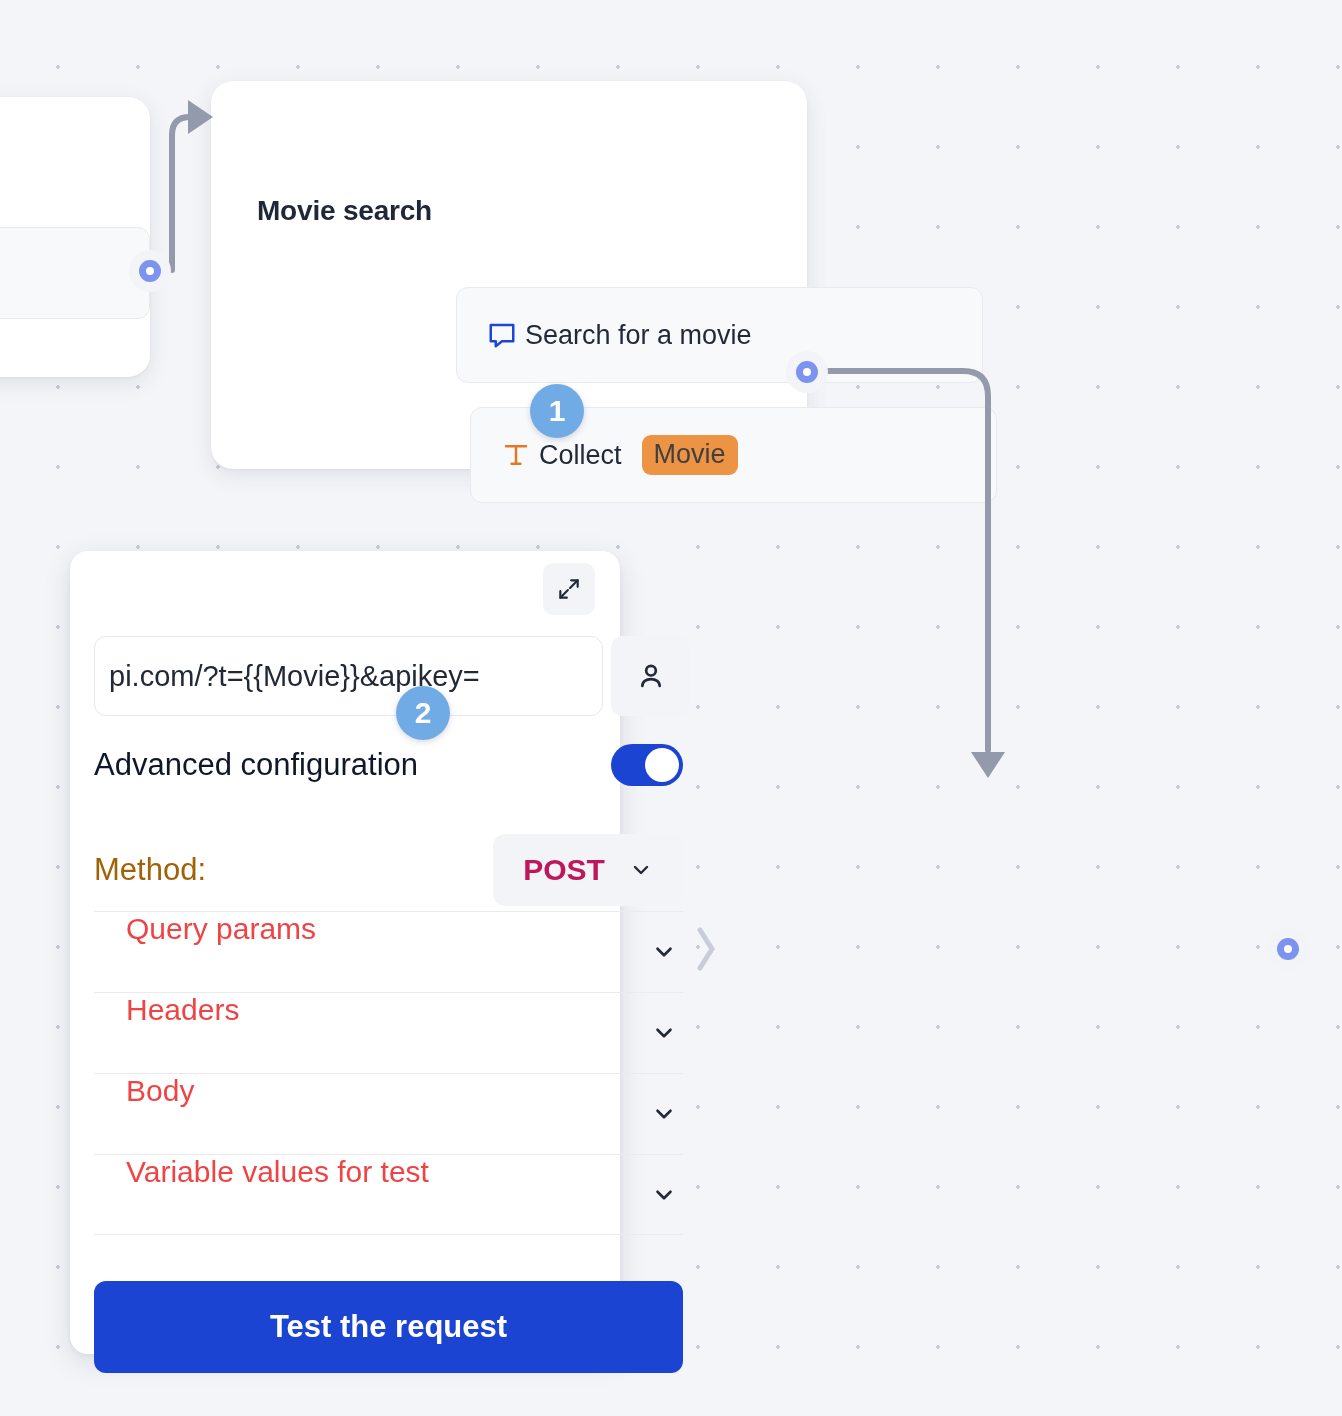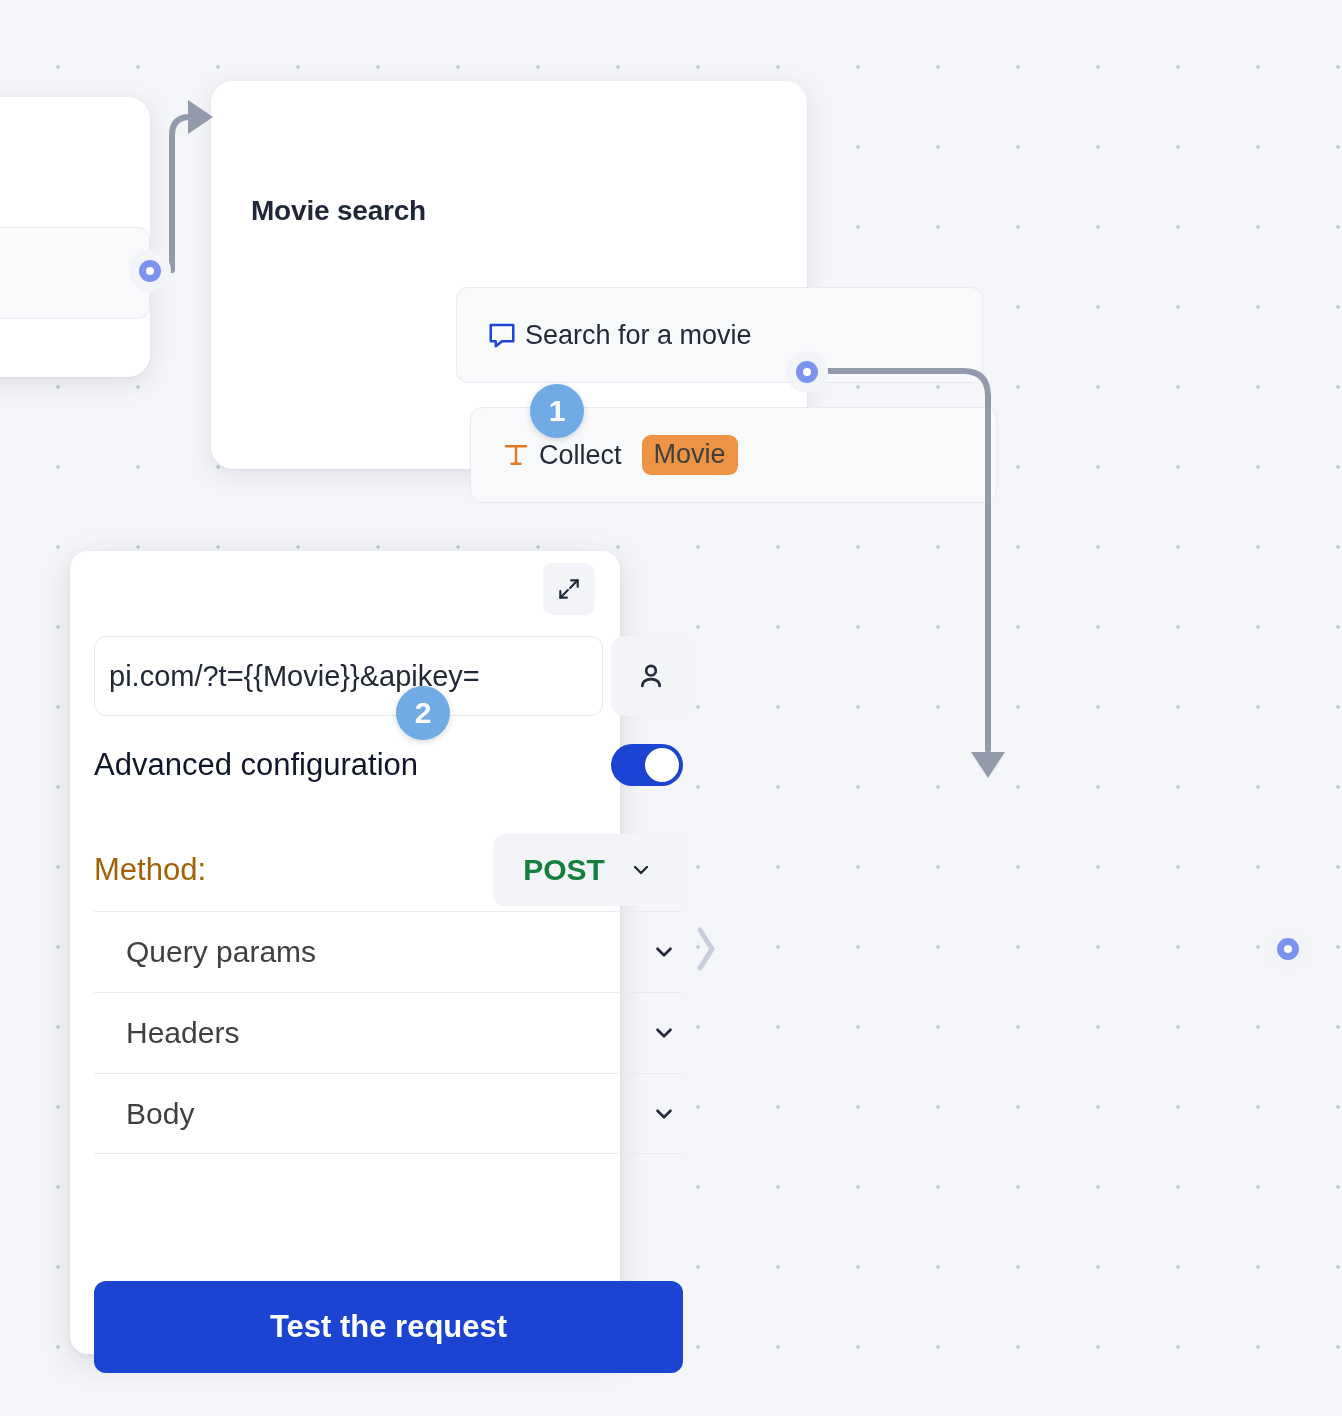--- a/index.html
+++ b/index.html
@@ -68,21 +68,21 @@
 
   
   #movie-node {
     left: 211px;
     top: 81px;
     width: 596px;
     height: 388px;
   }
   #movie-node .node-title {
     position: absolute;
-    left: 40px;
+    left: 46px;
     top: 130px;
     transform: translateY(-50%);
   }
   #movie-node .node-row.r1 {
     position: absolute;
     left: 245px;
     top: 206px;
     width: 527px;
     height: 96px;
     padding-left: 30px;
@@ -304,40 +304,39 @@
     height: 72px;
     border-radius: 12px;
     background: #f3f4f7;
     display: flex;
     align-items: center;
     justify-content: center;
     gap: 24px;
     cursor: pointer;
     font-size: 30px;
     font-weight: 700;
-    color: #15803d;
+    color: #be185d;
   }
 
   .accordion {
     position: absolute;
     left: 24px;
     top: 360px;
     width: 589px;
   }
   .acc-item {
     height: 81px;
     border-top: 1px solid #e9ebf0;
     display: flex;
-    align-items: center;
     justify-content: space-between;
     padding: 0 6px 0 32px;
     box-sizing: border-box;
     cursor: pointer;
     font-size: 30px;
-    color: #404040;
+    color: #ef4444;
   }
   .acc-item:last-child { border-bottom: 1px solid #e9ebf0; }
 
   .test-btn {
     position: absolute;
     left: 24px;
     top: 730px;
     width: 589px;
     height: 92px;
     background: #1b44d3;
@@ -454,20 +453,28 @@
         </span>
       </div>
       <div class="acc-item">
         <span>Body</span>
         <span class="icon">
           <svg width="26" height="26" viewBox="0 0 24 24" fill="none" stroke="#222a3a" stroke-width="2.4" stroke-linecap="round" stroke-linejoin="round">
             <path d="M6 9l6 6 6-6"></path>
           </svg>
         </span>
       </div>
+      <div class="acc-item">
+        <span>Variable values for test</span>
+        <span class="icon">
+          <svg width="26" height="26" viewBox="0 0 24 24" fill="none" stroke="#222a3a" stroke-width="2.4" stroke-linecap="round" stroke-linejoin="round">
+            <path d="M6 9l6 6 6-6"></path>
+          </svg>
+        </span>
+      </div>
     </div>
 
     <button class="test-btn">Test the request</button>
   </div>
 
   <div class="step-badge" id="badge-1">1</div>
   <div class="step-badge" id="badge-2">2</div>
 
 </div>
 

